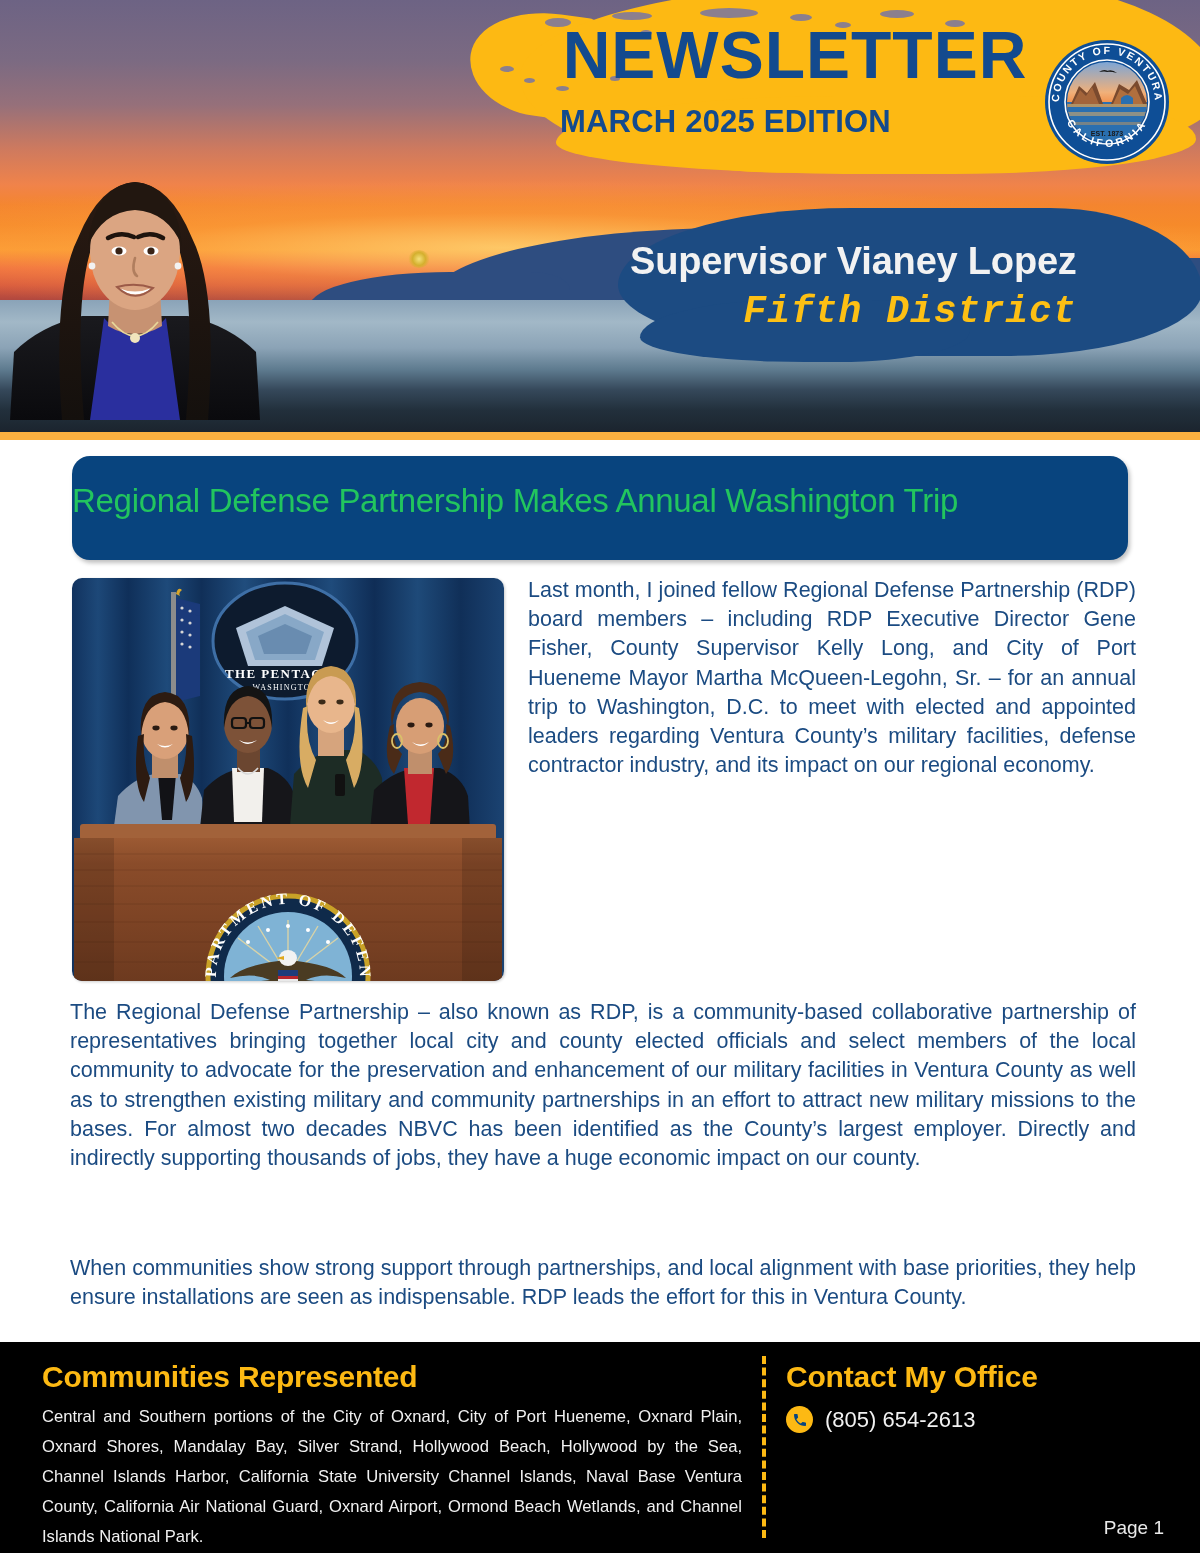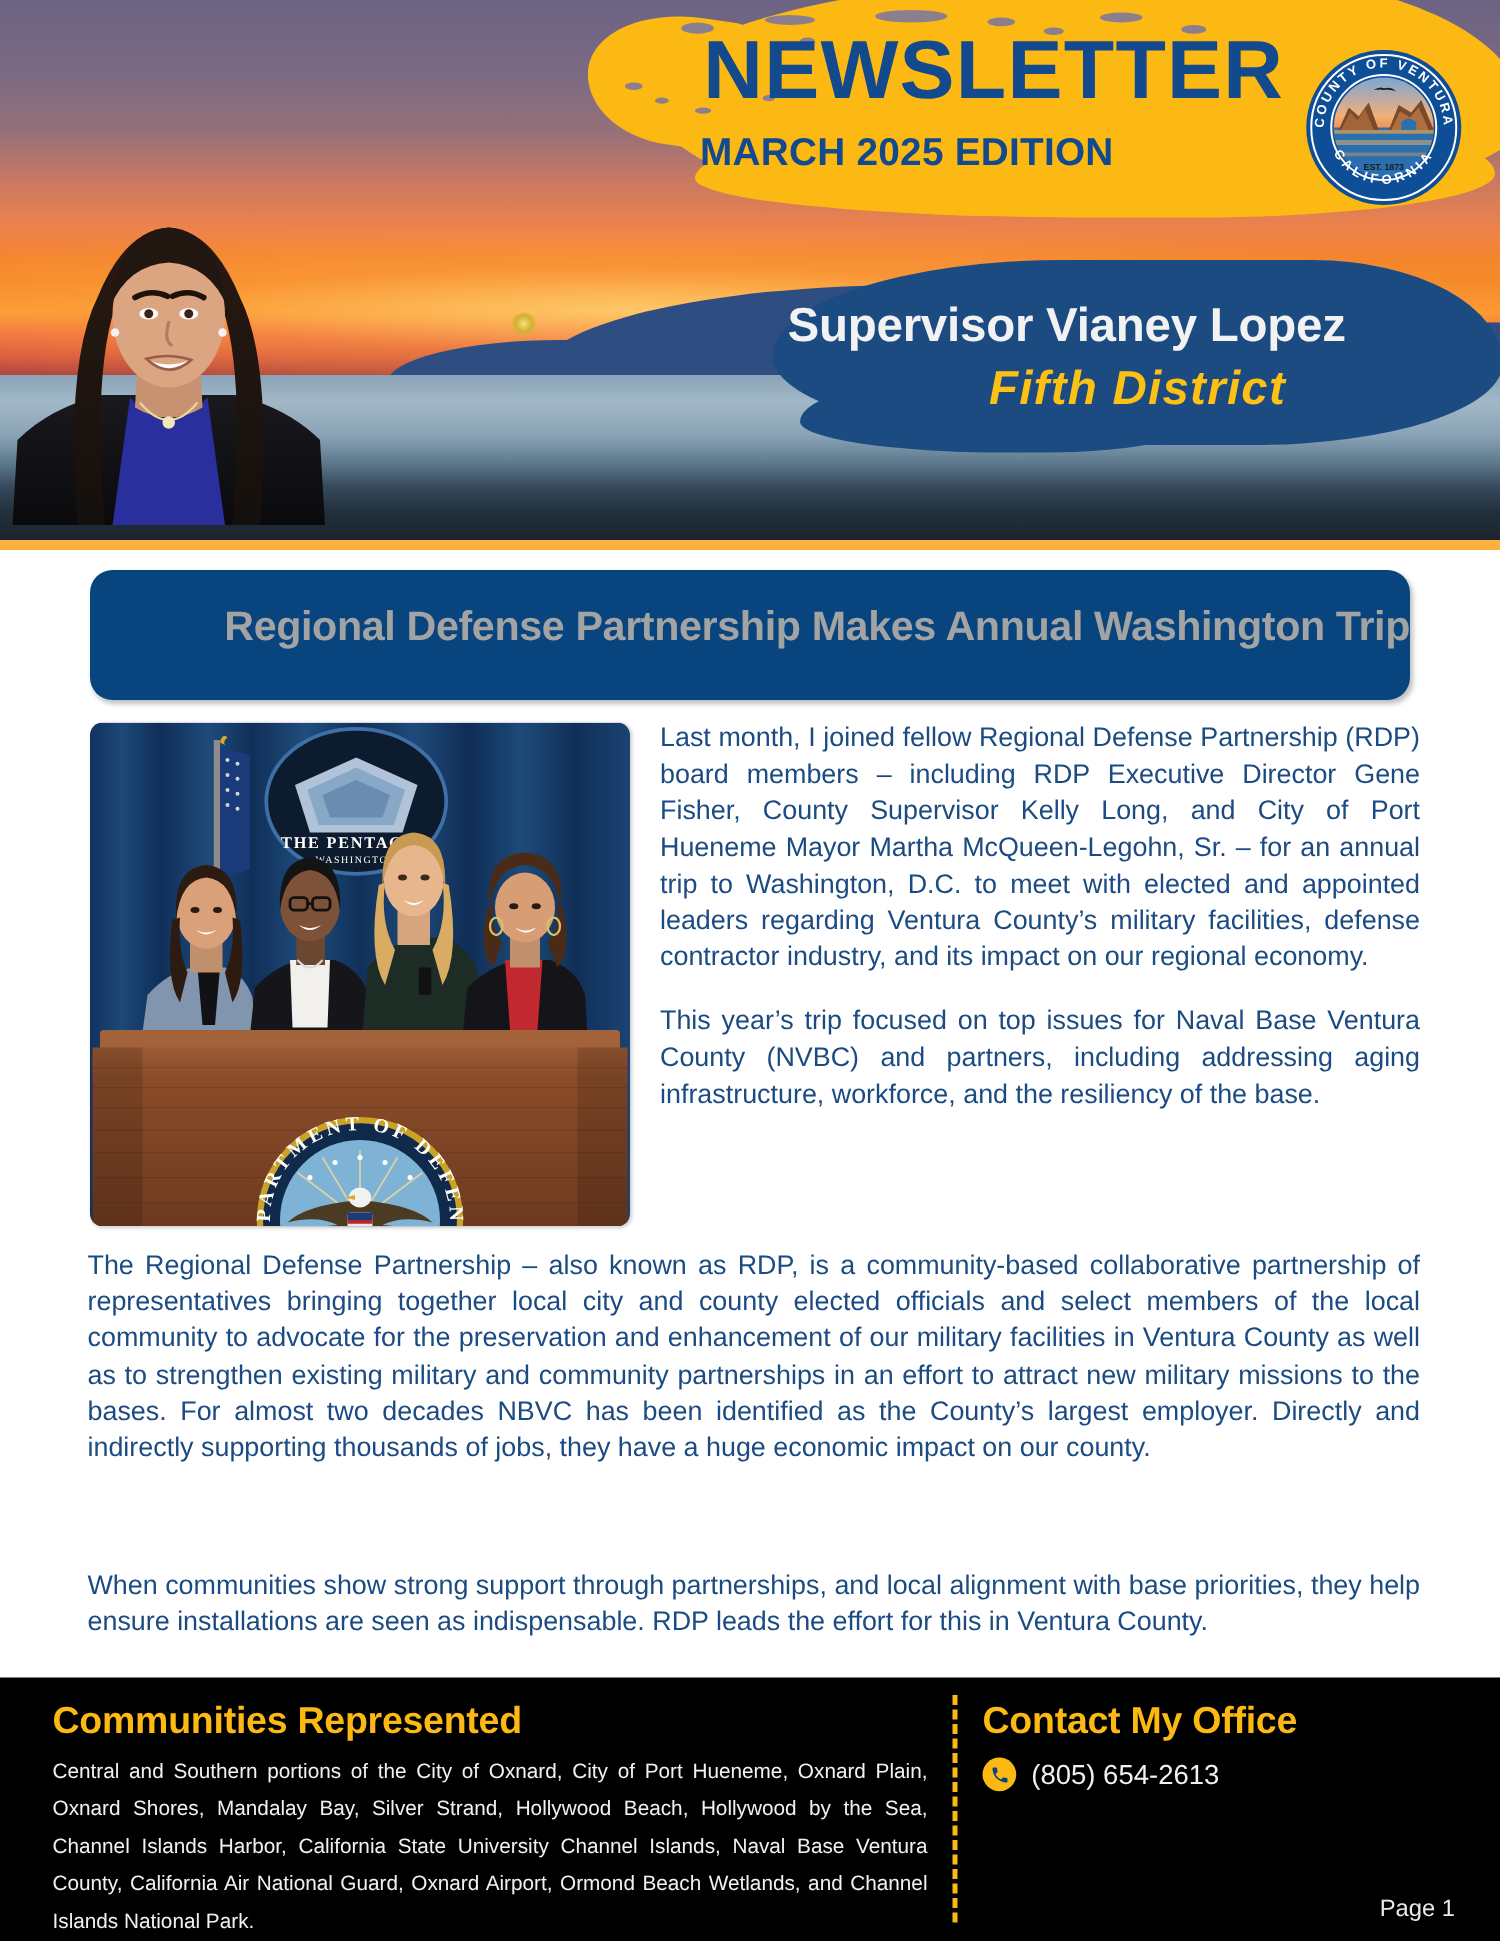--- a/index.html
+++ b/index.html
@@ -94,21 +94,21 @@
     color:#134a8e;
   }
   .sup-name {
     position:absolute; left:630px; top:240px; width:560px;
     color:#f2f2f2; font-size:38px; font-weight:bold;
     letter-spacing:-0.2px;
   }
   .sup-district {
     position:absolute; left:630px; top:290px; width:560px;
     text-align:center; color:#fdc014; font-size:38px;
-    font-family:Liberation Sans, sans-serif; font-style:italic; font-weight:bold;
+    font-family:Liberation Mono, monospace; font-style:italic; font-weight:bold;
     letter-spacing:1px;
   }
 
   
   .seal { position:absolute; left:1043px; top:38px; width:128px; height:128px; }
 
   
   .portrait {
     position:absolute; left:0px; top:120px; width:270px; height:300px;
     overflow:hidden;
@@ -120,21 +120,21 @@
   }
 
   
   .headline-bar {
     position:absolute; left:72px; top:456px; width:1056px; height:104px;
     background:#08447e; border-radius:18px;
     box-shadow:2px 3px 4px rgba(0,0,0,.25);
   }
   .headline-text {
     position:absolute; left:0; top:26px; width:1056px;
-    text-align:right; color:#a3a3a3; font-size:33px; font-weight:bold;
+    text-align:left; color:#22c55e; font-size:33px; font-weight:normal;
     letter-spacing:-0.3px;
   }
 
   .photo {
     position:absolute; left:72px; top:578px; width:432px; height:403px;
     border-radius:10px; overflow:hidden;
     box-shadow:1px 1px 3px rgba(0,0,0,.2);
   }
 
   .col-right {
@@ -460,21 +460,20 @@
     <g fill="#b5252c">
         <rect x="206" y="398" width="20" height="3"></rect>
         <rect x="206" y="404" width="20" height="3"></rect>
       </g>
     <rect x="206" y="392" width="20" height="6" fill="#1d3b7a"></rect>
   </svg>
 </div>
 
 <div class="col-right">
   <div class="body-text">Last month, I joined fellow Regional Defense Partnership (RDP) board members – including RDP Executive Director Gene Fisher, County Supervisor Kelly Long, and City of Port Hueneme Mayor Martha McQueen-Legohn, Sr. – for an annual trip to Washington, D.C. to meet with elected and appointed leaders regarding Ventura County’s military facilities, defense contractor industry, and its impact on our regional economy.</div>
-  <div class="body-text p-gap">This year’s trip focused on top issues for Naval Base Ventura County (NVBC) and partners, including addressing aging infrastructure, workforce, and the resiliency of the base.</div>
 </div>
 
 <div class="full-wide">
   <div class="body-text">The Regional Defense Partnership – also known as RDP, is a community-based collaborative partnership of representatives bringing together local city and county elected officials and select members of the local community to advocate for the preservation and enhancement of our military facilities in Ventura County as well as to strengthen existing military and community partnerships in an effort to attract new military missions to the bases. For almost two decades NBVC has been identified as the County’s largest employer. Directly and indirectly supporting thousands of jobs, they have a huge economic impact on our county.</div>
 </div>
 <div class="full-wide2">
   <div class="body-text">When communities show strong support through partnerships, and local alignment with base priorities, they help ensure installations are seen as indispensable. RDP leads the effort for this in Ventura County.</div>
 </div>
 
 <div class="footer">

